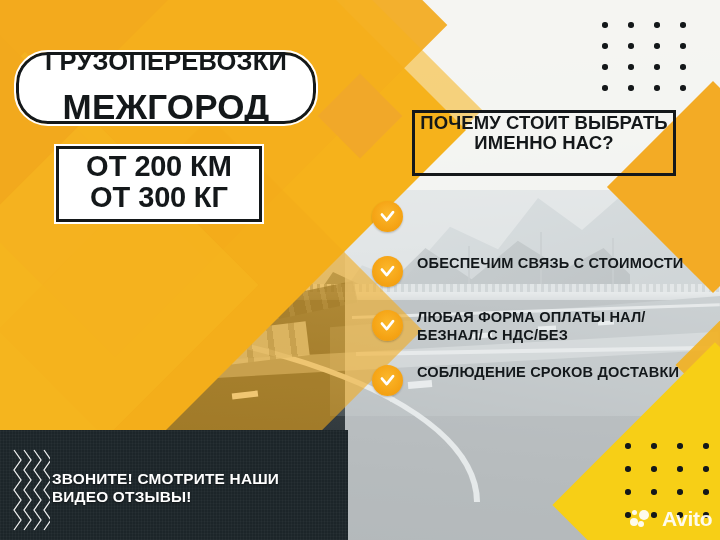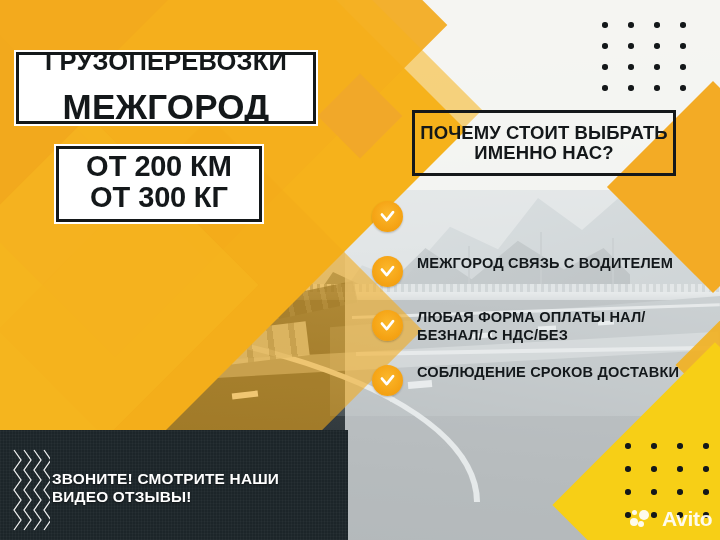--- a/index.html
+++ b/index.html
@@ -170,39 +170,39 @@
   .wbox {
     position:absolute;
     background:#ffffff;
     border:3px solid #14181a;
     outline:2px solid #ffffff;
     box-shadow:0 0 0 1px rgba(0,0,0,.10);
     display:flex; flex-direction:column; align-items:center; justify-content:center;
     text-align:center;
     color:#14181a;
   }
-  #box-title { left:16px; top:52px; width:300px; height:72px; padding:3px 10px 6px; }
+  #box-title { left:16px; top:52px; width:300px; height:72px; padding:3px 10px 6px;border-radius:32px; }
   .t-line1 {
     font-size:25.5px; font-weight:700; letter-spacing:.2px;
     line-height:1.0; white-space:nowrap;
   }
   .t-line2 {
     font-size:35px; font-weight:700; letter-spacing:.2px;
     line-height:1.0; white-space:nowrap; margin-top:14px;
   }
   #box-specs { left:56px; top:146px; width:206px; height:76px; padding:2px 8px 6px; }
   .s-line { font-size:29px; line-height:1.08; white-space:nowrap; font-weight:700; }
   .s-line .lt { font-weight:700; }
   .s-line .num { font-weight:800; letter-spacing:-.3px; }
 
   
   #box-why {
     position:absolute; left:412px; top:110px; width:264px; height:66px;
     border:3px solid #14181a;
-    display:flex; align-items:center; justify-content:center;
+    display:flex; align-items:flex-start; justify-content:center;
     text-align:center; color:#14181a;
   }
   .why-txt {
     font-size:18.5px; font-weight:700; line-height:1.06; letter-spacing:.1px;
   }
 
   
   #bullets {
     position:absolute; left:372px; top:196px; width:330px;
   }
@@ -384,21 +384,21 @@
         </svg>
       </span>
     </div>
 
     <div class="bullet">
       <span class="chk">
         <svg width="19" height="19" viewBox="0 0 24 24" aria-hidden="true">
           <path d="M5 9.5 L11 16.5 L19 6.5" fill="none" stroke="#ffffff" stroke-width="3.4" stroke-linecap="round" stroke-linejoin="round"></path>
         </svg>
       </span>
-      <span class="btxt">МЕЖГОРОД СВЯЗЬ С ВОДИТЕЛЕМ</span>
+      <span class="btxt">ОБЕСПЕЧИМ СВЯЗЬ С СТОИМОСТИ</span>
     </div>
 
     <div class="bullet">
       <span class="chk">
         <svg width="19" height="19" viewBox="0 0 24 24" aria-hidden="true">
           <path d="M5 9.5 L11 16.5 L19 6.5" fill="none" stroke="#ffffff" stroke-width="3.4" stroke-linecap="round" stroke-linejoin="round"></path>
         </svg>
       </span>
       <span class="btxt">ЛЮБАЯ ФОРМА ОПЛАТЫ НАЛ/ БЕЗНАЛ/ С НДС/БЕЗ</span>
     </div>

